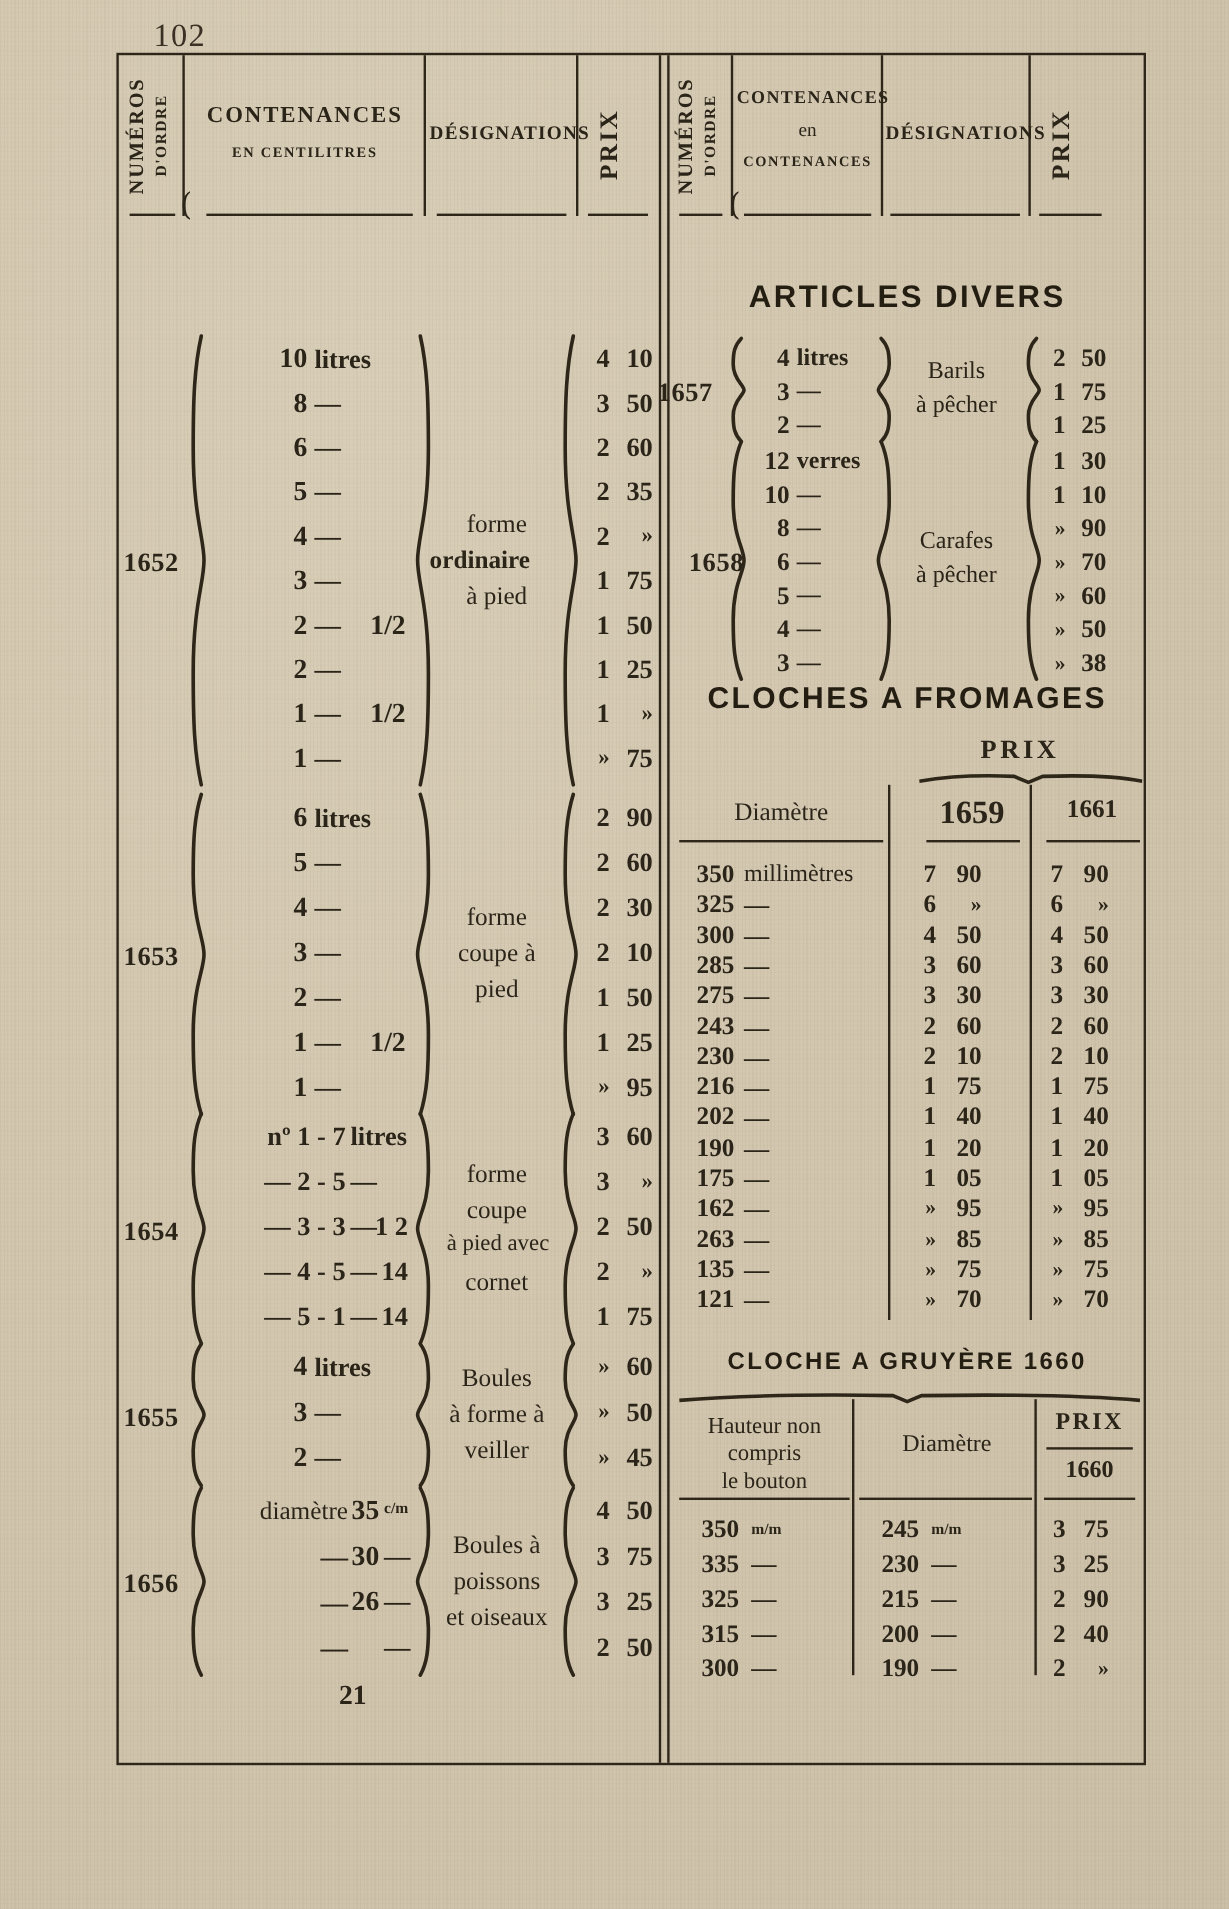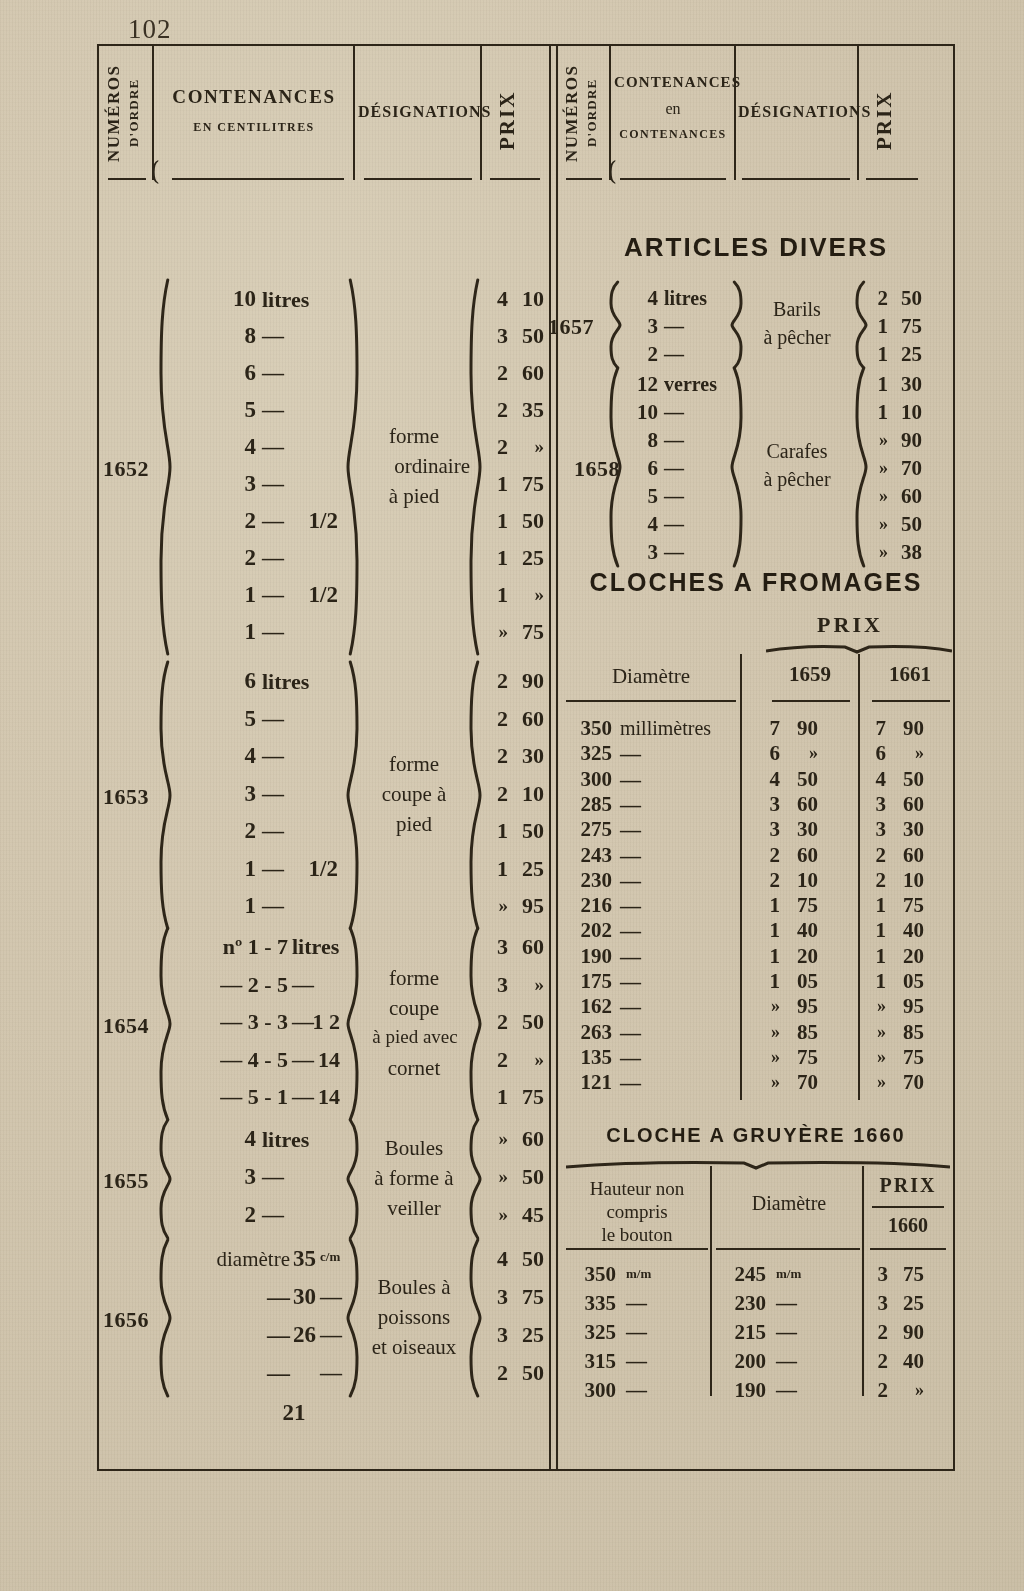--- a/index.html
+++ b/index.html
@@ -152,21 +152,21 @@
       <svg width="22" height="374" viewBox="0 0 22 374" style="position:absolute;left:158px;top:280px;overflow:visible;">
         <path d="M 9.75 0 C 3.9 26.180000000000003, 3 52.36000000000001, 3 93.5 C 3 149.6, 12 168.3, 12 187 C 12 205.7, 3 224.4, 3 280.5 C 3 321.64, 3.9 347.82, 9.75 374" fill="none" stroke="#2e2619" stroke-width="3" stroke-linecap="round"></path>
       </svg>
       <svg width="22" height="374" viewBox="0 0 22 374" style="position:absolute;left:338px;top:280px;overflow:visible;">
         <path d="M 12.25 0 C 18.1 26.180000000000003, 19 52.36000000000001, 19 93.5 C 19 149.6, 10 168.3, 10 187 C 10 205.7, 19 224.4, 19 280.5 C 19 321.64, 18.1 347.82, 12.25 374" fill="none" stroke="#2e2619" stroke-width="3" stroke-linecap="round"></path>
       </svg>
       <svg width="22" height="374" viewBox="0 0 22 374" style="position:absolute;left:468px;top:280px;overflow:visible;">
         <path d="M 9.75 0 C 3.9 26.180000000000003, 3 52.36000000000001, 3 93.5 C 3 149.6, 12 168.3, 12 187 C 12 205.7, 3 224.4, 3 280.5 C 3 321.64, 3.9 347.82, 9.75 374" fill="none" stroke="#2e2619" stroke-width="3" stroke-linecap="round"></path>
       </svg>
       <div class="c lbl" style="left:358px;top:424px;width:112px;text-align:center;">forme</div>
-      <div class="c lbl" style="left:358px;top:454px;width:112px;text-align:right;">ordinaire</div>
+      <div class="c lbl" style="left:358px;top:454px;width:112px;text-align:left;font-weight:bold;">ordinaire</div>
       <div class="c lbl" style="left:358px;top:484px;width:112px;text-align:center;">à pied</div>
       <div class="c num" style="left:200px;top:286px;width:56px;text-align:right;">10</div>
       <div class="c lbl" style="left:262px;top:287px;width:60px;text-align:left;font-weight:bold;font-size:22px;">litres</div>
       <div class="c" style="left:484px;top:286px;width:24px;text-align:right;font-weight:bold;font-size:22px;">4</div>
       <div class="c" style="left:512px;top:286px;width:32px;text-align:right;font-weight:bold;font-size:22px;">10</div>
       <div class="c num" style="left:200px;top:323px;width:56px;text-align:right;">8</div>
       <div class="c lbl" style="left:262px;top:323px;width:60px;text-align:left;font-weight:bold;font-size:22px;">—</div>
       <div class="c" style="left:484px;top:323px;width:24px;text-align:right;font-weight:bold;font-size:22px;">3</div>
       <div class="c" style="left:512px;top:323px;width:32px;text-align:right;font-weight:bold;font-size:22px;">50</div>
       <div class="c num" style="left:200px;top:360px;width:56px;text-align:right;">6</div>
@@ -405,21 +405,21 @@
       <div class="c" style="left:892px;top:512px;width:30px;text-align:right;font-weight:bold;font-size:21px;">50</div>
       <div class="c num" style="left:614px;top:540px;width:44px;text-align:right;font-size:21px;">3</div>
       <div class="c" style="left:664px;top:541px;width:56px;text-align:left;font-weight:bold;font-size:20px;">—</div>
       <div class="c" style="left:866px;top:542px;width:22px;text-align:right;font-weight:bold;font-size:18px;">»</div>
       <div class="c" style="left:892px;top:540px;width:30px;text-align:right;font-weight:bold;font-size:21px;">38</div>
       <div class="c" style="left:780px;top:612px;width:140px;text-align:center;font-weight:bold;font-size:22px;letter-spacing:3px;font-family:&quot;Liberation Serif&quot;,serif;">PRIX</div>
       <svg width="186" height="16" viewBox="0 0 186 16" style="position:absolute;left:766px;top:640px;">
         <path d="M 0 11 C 29.76 6, 59.52 6, 79 7 L 91 12 L 103 7 C 130.2 6, 159.96 6, 186 11" fill="none" stroke="#2e2619" stroke-width="3"></path>
       </svg>
       <div class="c" style="left:566px;top:664px;width:170px;text-align:center;font-size:21px;">Diamètre</div>
-      <div class="c" style="left:772px;top:662px;width:76px;text-align:center;font-weight:bold;font-size:21px;">1659</div>
+      <div class="c" style="left:772px;top:662px;width:76px;text-align:center;font-weight:bold;font-size:27px;">1659</div>
       <div class="c" style="left:872px;top:662px;width:76px;text-align:center;font-weight:bold;font-size:21px;">1661</div>
       <div class="hrule" style="left:566px;top:700px;width:170px;height:2px;background:#2e2619;position:absolute;"></div>
       <div class="hrule" style="left:772px;top:700px;width:78px;height:2px;background:#2e2619;position:absolute;"></div>
       <div class="hrule" style="left:872px;top:700px;width:78px;height:2px;background:#2e2619;position:absolute;"></div>
       <div class="vrule" style="left:740px;top:654px;width:2px;height:446px;background:#2e2619;position:absolute;"></div>
       <div class="vrule" style="left:858px;top:654px;width:2px;height:446px;background:#2e2619;position:absolute;"></div>
       <div class="c" style="left:562px;top:716px;width:50px;text-align:right;font-weight:bold;font-size:21px;">350</div>
       <div class="c" style="left:620px;top:717px;width:130px;text-align:left;font-size:20px;">millimètres</div>
       <div class="c" style="left:756px;top:716px;width:24px;text-align:right;font-weight:bold;font-size:21px;">7</div>
       <div class="c" style="left:786px;top:716px;width:32px;text-align:right;font-weight:bold;font-size:21px;">90</div>

